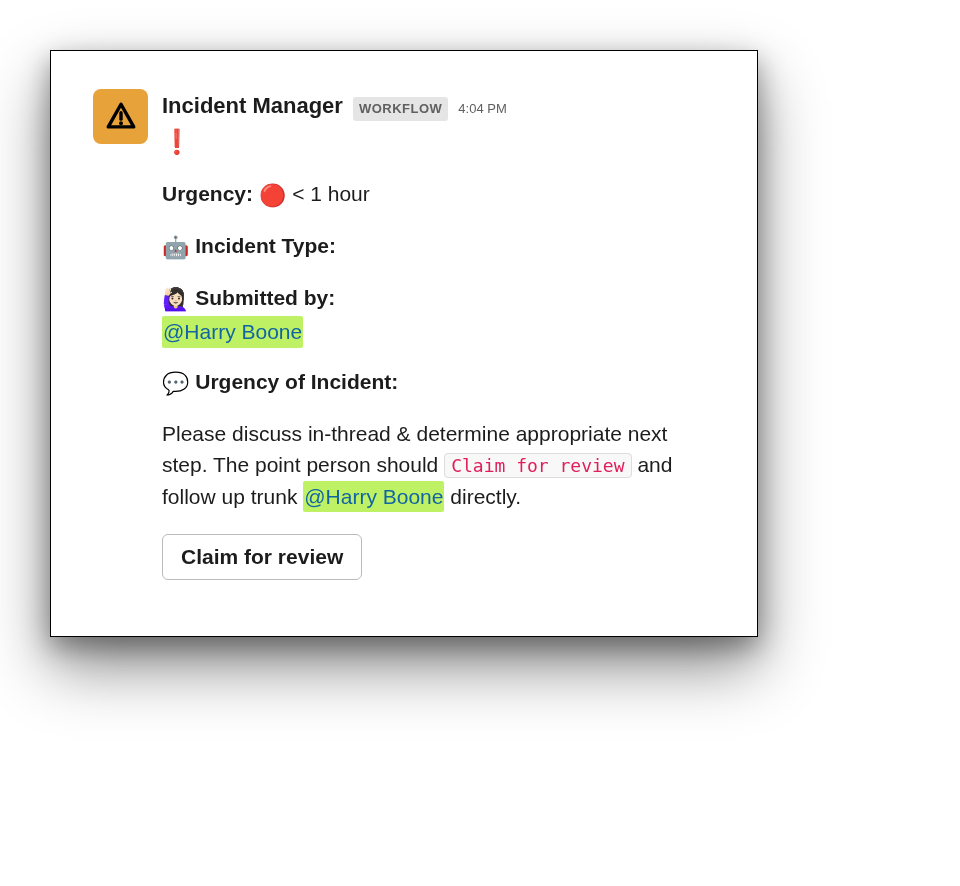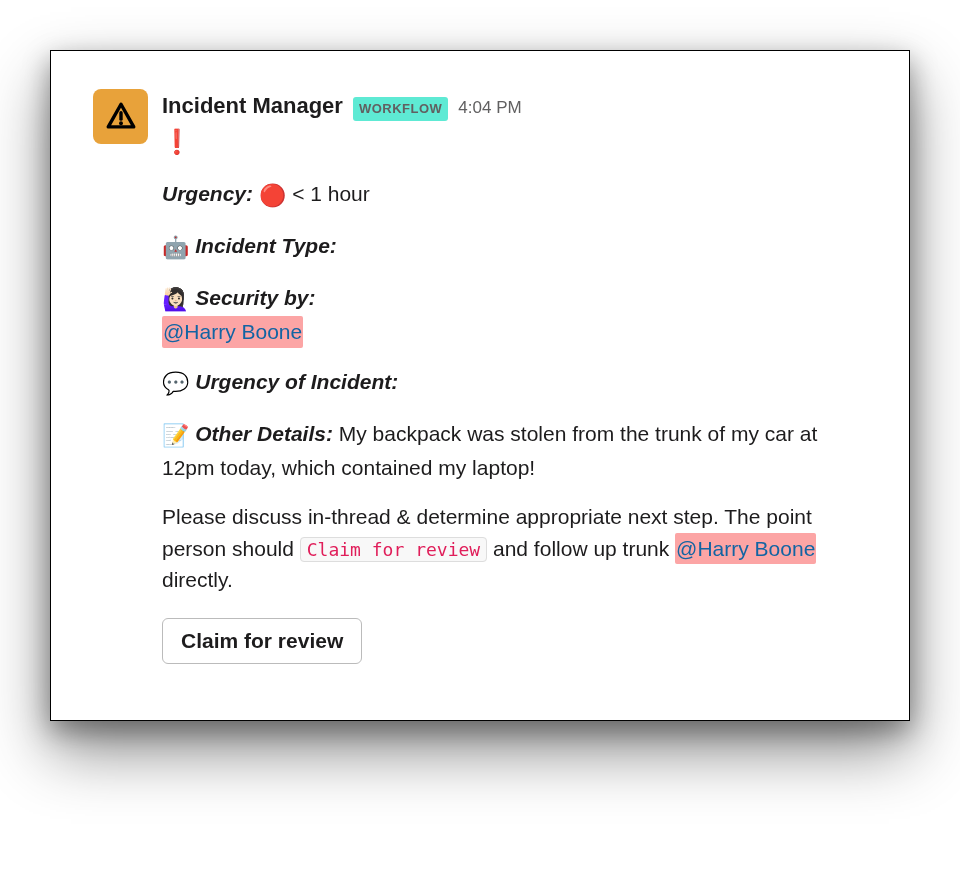--- a/index.html
+++ b/index.html
@@ -7,51 +7,51 @@
       font-family: -apple-system, BlinkMacSystemFont, "Segoe UI", Helvetica, Arial, sans-serif;
       background: #fff;
       width: 960px;
       height: 886px;
       position: relative;
     }
     .card {
       position: absolute;
       left: 50px;
       top: 50px;
-      width: 860px;
+      width: 708px;
       background: #fff;
       border: 1px solid #000;
       padding: 38px 42px 56px 42px;
       box-shadow: 0 30px 60px rgba(0,0,0,0.45), 0 10px 25px rgba(0,0,0,0.35);
     }
     .msg { display: flex; gap: 14px; }
     .avatar {
       width: 55px; height: 55px;
       background: #e8a23a;
       border-radius: 8px;
       flex: 0 0 55px;
       display: flex; align-items: center; justify-content: center;
     }
     .avatar svg { width: 34px; height: 34px; }
     .body { flex: 1; font-size: 21px; line-height: 1.5; color: #1d1c1d; }
     .headline { display: flex; align-items: baseline; gap: 10px; flex-wrap: wrap; }
     .sender { font-weight: 900; font-size: 22px; }
     .badge {
-      background: #5eead4; color: #616061;
+      background: #e5e5e5; color: #616061;
       font-size: 13px; font-weight: 700;
       padding: 2px 6px; border-radius: 3px;
       letter-spacing: 0.5px;
     }
-    .time { color: #616061; font-size: 17px; }
+    .time { color: #616061; font-size: 13px; }
     .title-row { font-weight: 900; font-size: 22px; display: flex; align-items: center; gap: 4px; margin-top: 2px; }
     .section { margin-top: 18px; }
-    .label { font-weight: 800; font-style: italic; }
+    .label { font-weight: 800; }
     .value { font-weight: 400; }
     .mention {
-      background: #fca5a5; color: #1264a3;
+      background: #bef264; color: #1264a3;
       padding: 0 1px; border-radius: 2px;
       display: inline-block;
     }
     .inline-code {
       font-family: Menlo, Monaco, Consolas, monospace;
       font-size: 18px;
       color: #e01e5a;
       background: #f8f8f8;
       border: 1px solid #ddd;
       border-radius: 4px;
@@ -102,34 +102,29 @@
         <span class="value">&lt; 1 hour</span>
       </div>
 
       <div class="section">
         <span class="emoji">🤖</span>
         <span class="label">Incident Type:</span>
       </div>
 
       <div class="section">
         <span class="emoji">🙋🏻‍♀️</span>
-        <span class="label">Security by:</span>
+        <span class="label">Submitted by:</span>
         <div><span class="mention">@Harry Boone</span></div>
       </div>
 
       <div class="section">
         <span class="emoji">💬</span>
         <span class="label">Urgency of Incident:</span>
       </div>
 
-      <div class="section">
-        <span class="emoji">📝</span>
-        <span class="label">Other Details:</span>
-        <span class="value">My backpack was stolen from the trunk of my car at 12pm today, which contained my laptop!</span>
-      </div>
 
       <div class="section">
         <div class="next-steps-body">
           <span>Please discuss in-thread &amp; determine appropriate next step. The point person should </span>
           <span class="inline-code">Claim for review</span>
           <span> and follow up trunk </span>
           <span class="mention">@Harry Boone</span>
           <span> directly.</span>
         </div>
       </div>

